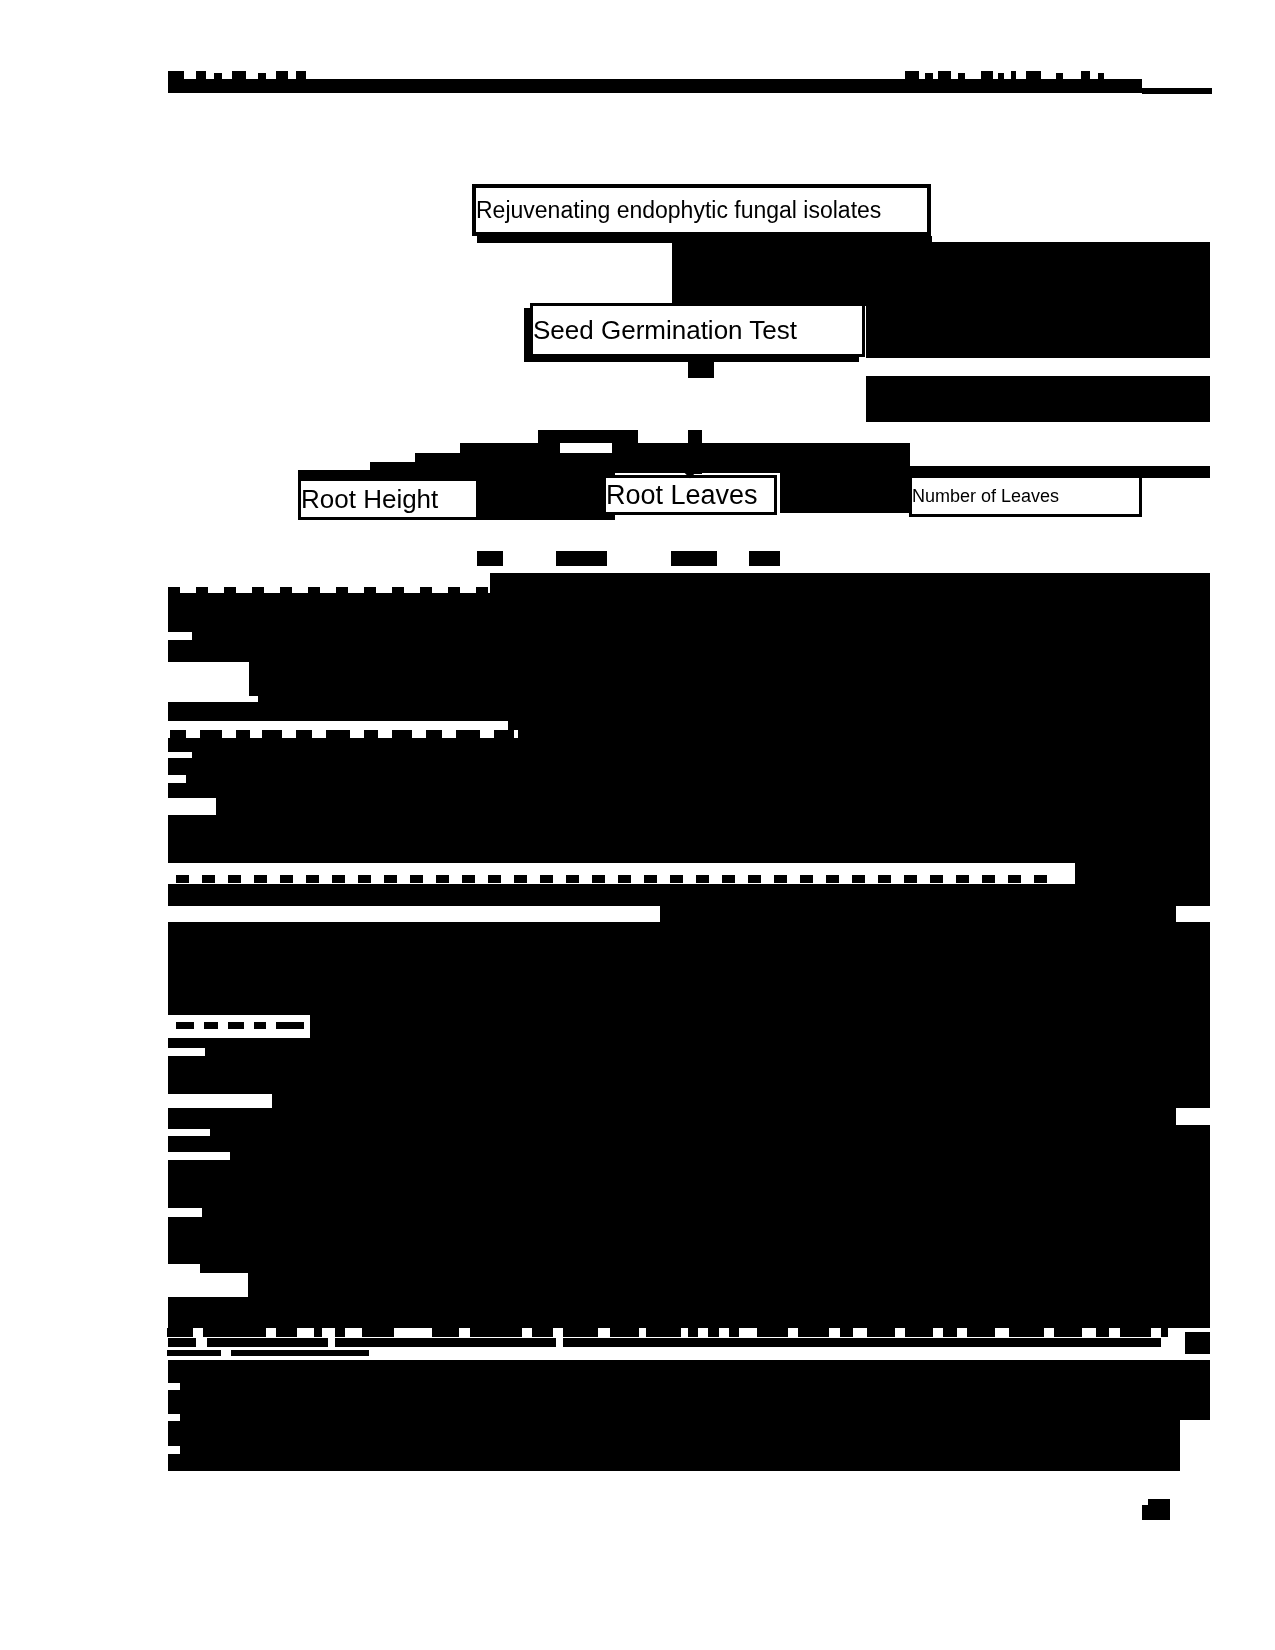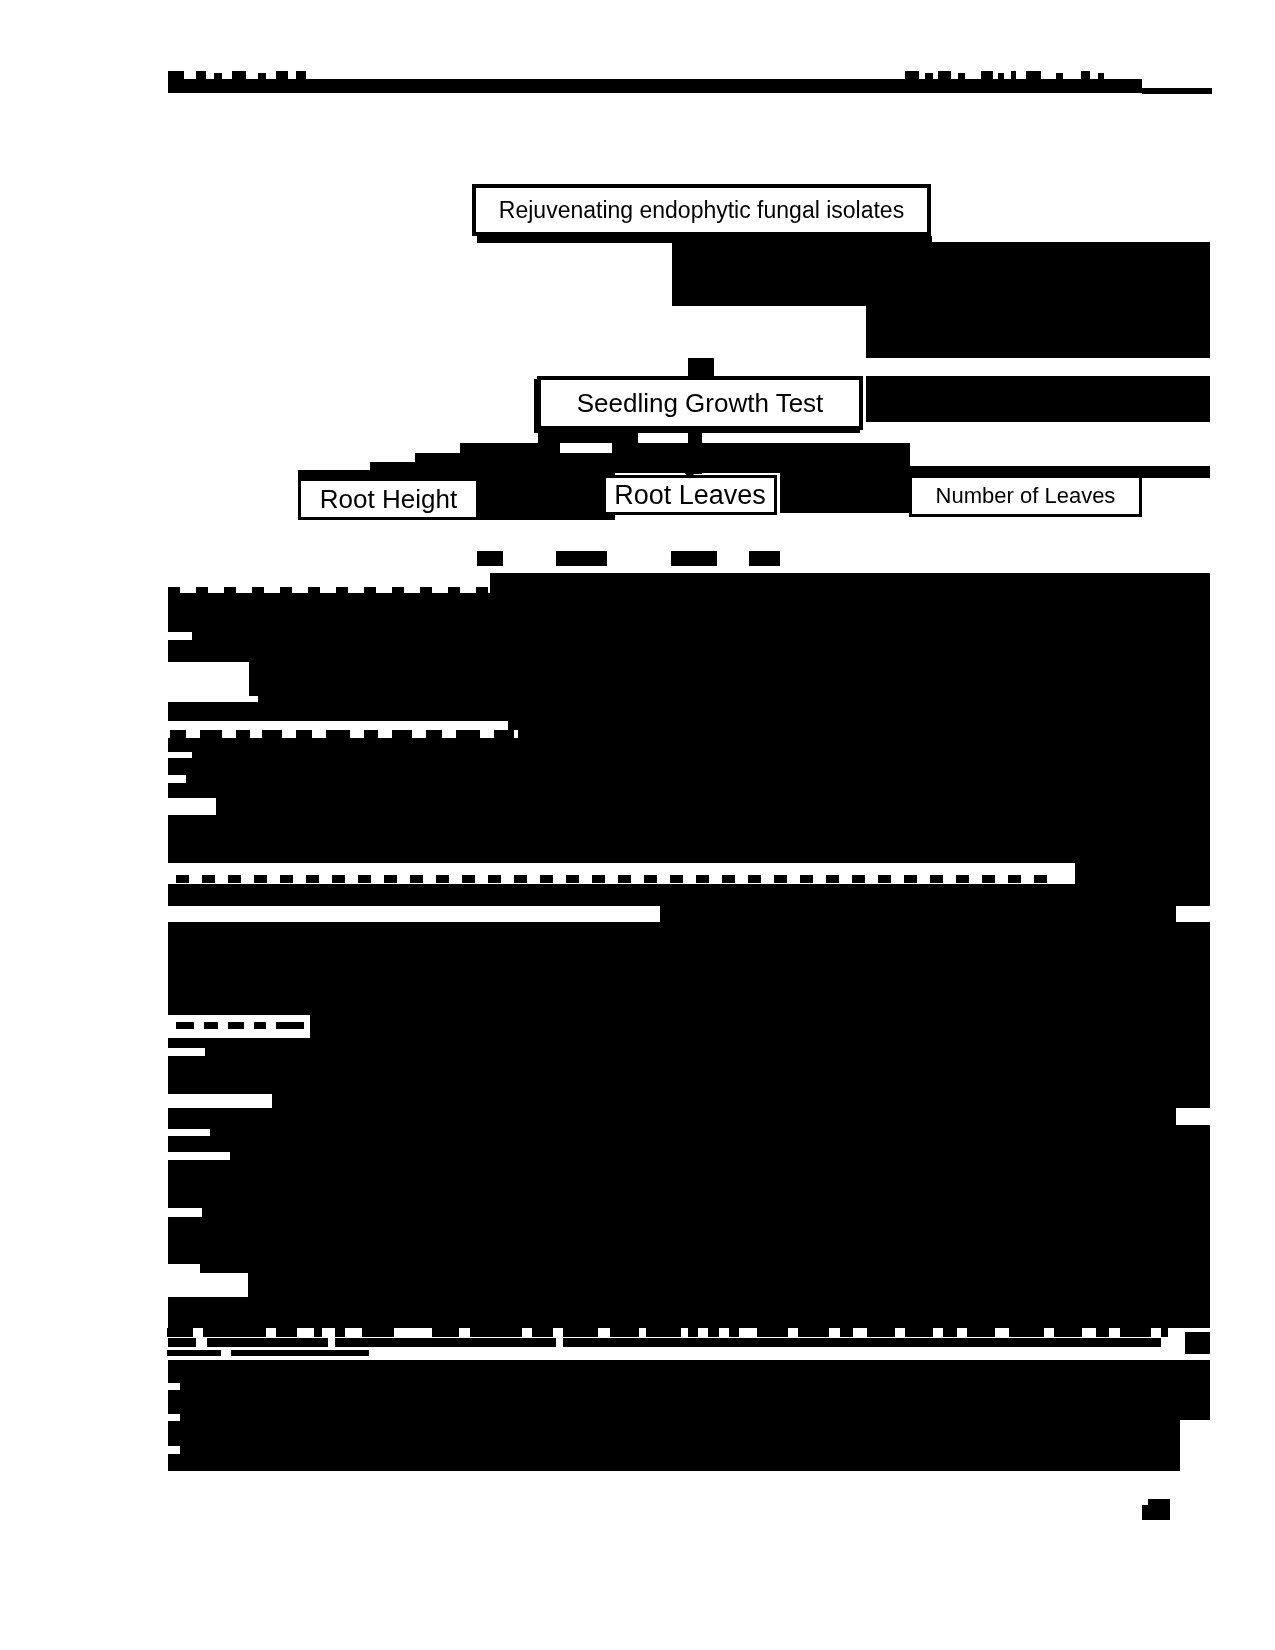--- a/index.html
+++ b/index.html
@@ -1,20 +1,20 @@
 <!DOCTYPE html>
 <html><head>
 <meta charset="utf-8">
 <style>
   html,body{margin:0;padding:0;background:#ffffff;}
   .page{position:relative;width:1275px;height:1650px;background:#ffffff;overflow:hidden;
         font-family:"Liberation Sans", sans-serif;}
   .abs{position:absolute;}
   .flow-node{position:absolute;background:#ffffff;border:3px solid #000000;z-index:3;
-             display:flex;align-items:center;justify-content:center;text-align:center;
+             display:flex;align-items:center;text-align:center;
              color:#000000;white-space:nowrap;overflow:hidden;box-sizing:border-box;}
   .chevron{position:absolute;width:13px;height:13px;z-index:3;
            border-right:3px solid #000000;border-bottom:3px solid #000000;
            transform:rotate(45deg);background:transparent;}
 </style>
 </head>
 <body>
 
 <div class="page">
   <div class="abs" id="redaction-layer" style="left:0;top:0;width:100%;height:100%;">
@@ -196,27 +196,27 @@
       <div class="abs" style="left: 168px; top: 1383px; width: 12px; height: 7px; background: rgb(255, 255, 255); z-index: 2;"></div>
       <div class="abs" style="left: 168px; top: 1414px; width: 12px; height: 7px; background: rgb(255, 255, 255); z-index: 2;"></div>
       <div class="abs" style="left: 168px; top: 1446px; width: 12px; height: 8px; background: rgb(255, 255, 255); z-index: 2;"></div>
       <div class="abs" style="left: 1148px; top: 1499px; width: 22px; height: 21px; background: rgb(0, 0, 0); z-index: 1;"></div>
       <div class="abs" style="left: 1142px; top: 1505px; width: 6px; height: 15px; background: rgb(0, 0, 0); z-index: 1;"></div>
     </div>
 
   <div class="flow-node" style="left: 472px; top: 184px; width: 459px; height: 52px; border-width: 4px; font-size: 23px;">
     <span>Rejuvenating endophytic fungal isolates</span>
   </div>
-  <div class="flow-node" style="left: 537px; top: 376px; width: 326px; height: 54px; border-width: 4px; font-size: 26px; box-shadow: rgb(0, 0, 0) -3px 3px 0px 0px;">
-    <span>Seedling Growth Test</span>
+  <div class="flow-node" style="left: 530px; top: 303px; width: 335px; height: 54px; border-width: 3px; font-size: 26px; box-shadow: rgb(0, 0, 0) -6px 5px 0px 0px;">
+    <span>Seed Germination Test</span>
   </div>
   <div class="flow-node" style="left: 298px; top: 478px; width: 181px; height: 42px; border-width: 3px; font-size: 26px;">
     <span>Root Height</span>
   </div>
   <div class="flow-node" style="left: 603px; top: 475px; width: 174px; height: 40px; border-width: 3px; font-size: 27px;">
     <span>Root Leaves</span>
   </div>
-  <div class="flow-node" style="left: 909px; top: 475px; width: 233px; height: 42px; border-width: 3px; font-size: 22px;">
+  <div class="flow-node" style="left: 909px; top: 475px; width: 233px; height: 42px; border-width: 3px; font-size: 18px;">
     <span>Number of Leaves</span>
   </div>
 
   <div class="chevron" id="flow-arrow" style="left: 682px; top: 459px;"></div>
 </div>
 
 </body></html>

